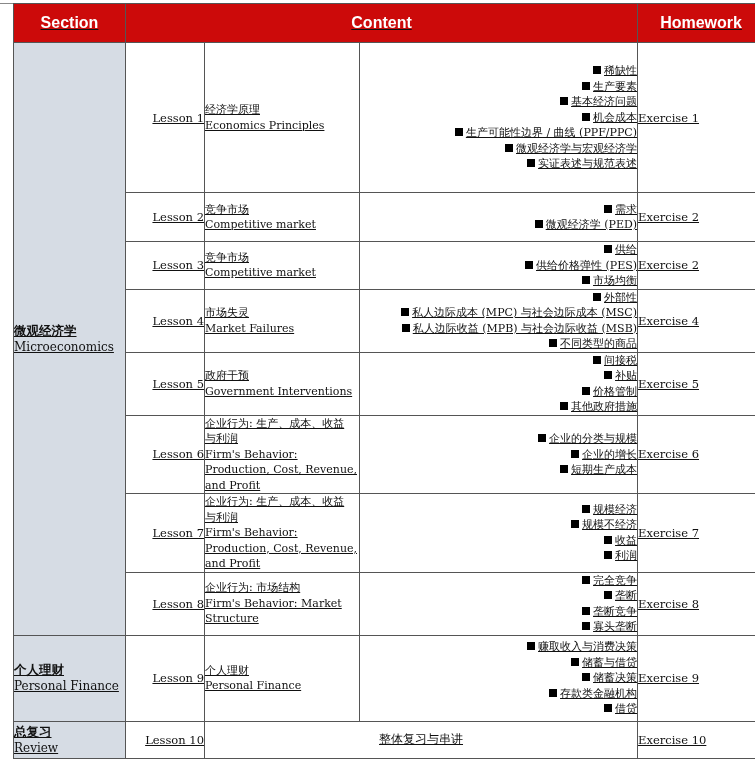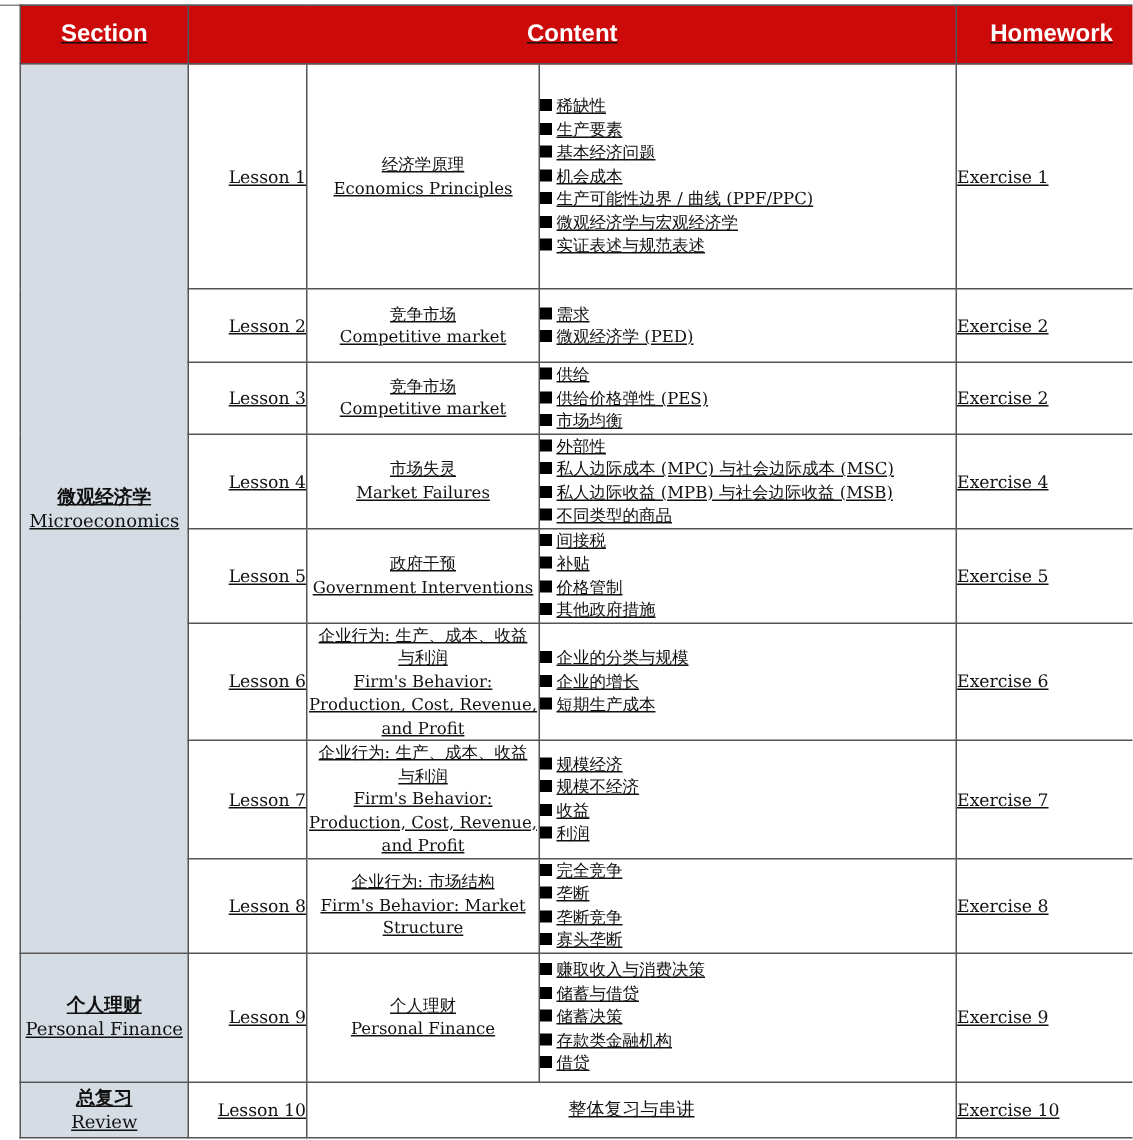--- a/index.html
+++ b/index.html
@@ -1,25 +1,25 @@
 <!DOCTYPE html>
 <html><head>
 <meta charset="utf-8">
 <style>
   html, body { margin:0; padding:0; background:#ffffff; }
   body { width:755px; height:760px; overflow:hidden; position:relative; font-family:"DejaVu Serif", serif; color:#111; }
   .topline { position:absolute; left:0; top:0; width:755px; height:3px; background:#fff; border-bottom:1px solid #888; }
   table.syl { position:absolute; left:13px; top:3px; border-collapse:collapse; table-layout:fixed; width:751px;text-decoration:underline; }
   table.syl td, table.syl th { border:1.5px solid #555; padding:0; vertical-align:middle; }
   th.hd { background:#cc0a0a; color:#fff; font-family:"Liberation Sans", sans-serif; font-weight:bold; font-size:16px; height:38px; text-align:center; border:1.5px solid #6b0000; }
-  td.sec { background:#d6dce4; text-align:center; font-size:12px; line-height:17px; border-right:1px dotted #444; }
+  td.sec { background:#d6dce4; font-size:12px; line-height:17px; border-right:1px dotted #444; }
   td.sec .cn { font-weight:bold; font-size:12.5px; }
   td.les { text-align:right; font-size:11.5px; border-left:1px dotted #444; }
-  td.topic { text-align:center; font-size:11px; line-height:15.5px; }
-  td.cont { text-align:left; font-size:11px; line-height:15.5px; padding-left:0;margin-left:36px; }
+  td.topic { text-align:left; font-size:11px; line-height:15.5px; }
+  td.cont { text-align:right; font-size:11px; line-height:15.5px; padding-left:0;margin-left:36px; }
   td.hw { text-align:left; font-size:11.5px; }
   td.review { text-align:center; font-size:12px; }
   .bul { display:block; white-space:nowrap; }
   .sq { display:inline-block; width:8px; height:8px; background:#000; margin-right:3px; vertical-align:0px; }
 </style>
 </head>
 <body>
 
 <div class="topline"></div>
 

